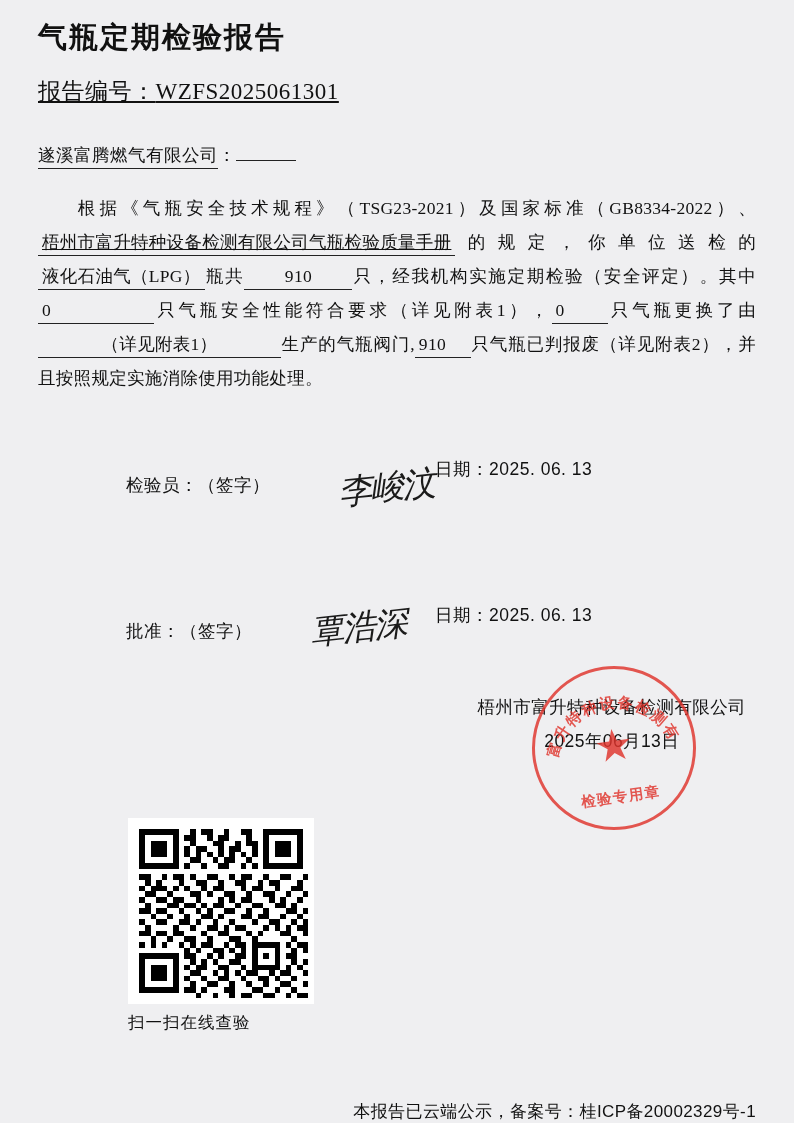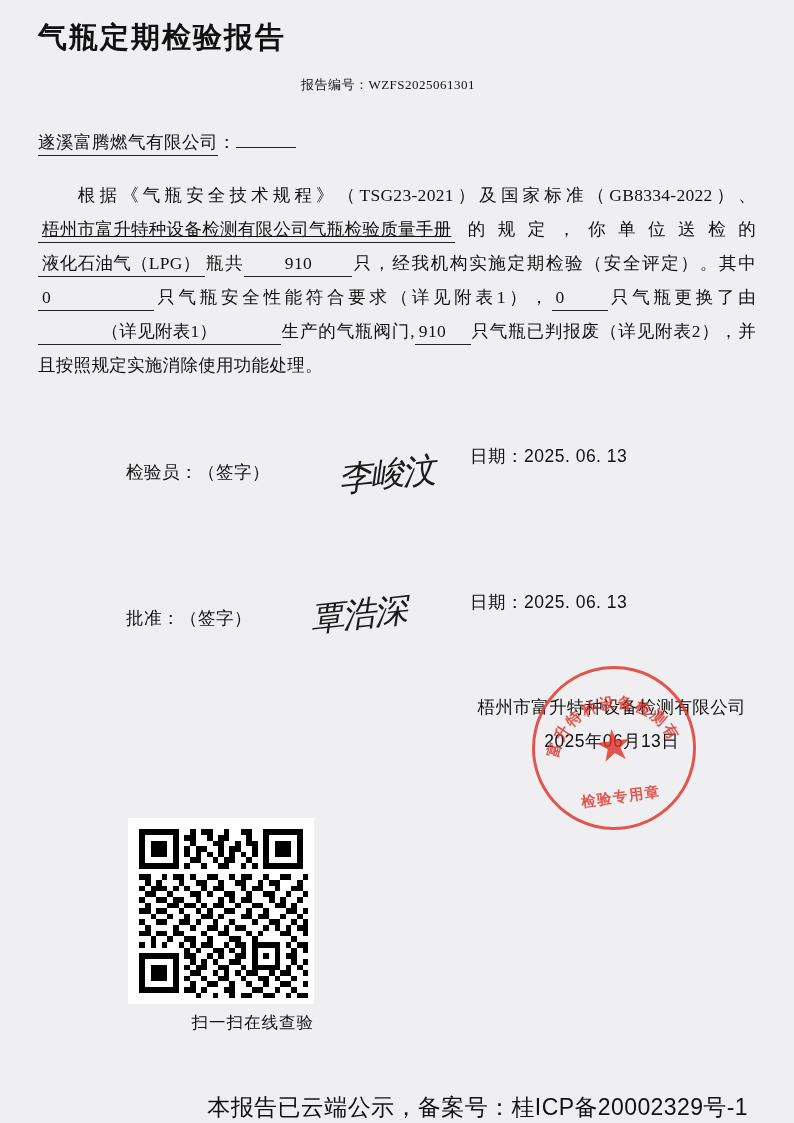--- a/index.html
+++ b/index.html
@@ -24,25 +24,26 @@
   }
   .doc-title {
     text-align: left;
     font-size: 29px;
     font-weight: bold;
     letter-spacing: 2px;
     margin-top: 18px;
     font-family: "Liberation Sans", "DejaVu Sans", sans-serif;
   }
   .report-no {
-    text-align: center;
-    font-size: 13px;
+    text-align: left;
+    font-size: 23px;
     margin-top: 18px;
     padding-right: 18px;
     letter-spacing: 0.5px;
+    text-decoration: underline;
   }
   .addressee {
     margin-top: 36px;
     font-size: 17.5px;
     letter-spacing: 0.5px;
   }
   .addressee .u {
     display: inline-block;
     border-bottom: 1.2px solid #222;
     padding-bottom: 1px;
@@ -100,21 +101,21 @@
   }
   .sign-block .label {
     position: absolute;
     left: 88px;
     top: 16px;
     letter-spacing: 0.5px;
     font-family: Liberation Serif, serif;
   }
   .sign-block .date {
     position: absolute;
-    left: 432px;
+    left: 397px;
     top: 0;
     letter-spacing: 0.5px;
     font-family: "Liberation Sans", "DejaVu Sans", sans-serif;
   }
   .sign-block .date .cn {
     font-family: "Liberation Serif", serif;
   }
   .signature {
     position: absolute;
     font-family: "Liberation Serif", serif;
@@ -190,40 +191,40 @@
     font-size: 14.5px;
     font-weight: bold;
     font-family: "Liberation Sans", "DejaVu Sans", sans-serif;
     letter-spacing: 1.5px;
   }
   .qr-wrap {
     position: absolute;
     left: 128px;
     top: 800px;
     width: 186px;
-    text-align: right;
+    text-align: left;
   }
   .qr-box {
     width: 186px;
     height: 186px;
     background: #fff;
     padding: 0;
     box-sizing: border-box;
     display: block;
   }
   .qr-caption {
     margin-top: 8px;
     font-size: 16.5px;
     letter-spacing: 1px;
   }
   .footer {
     position: absolute;
-    right: 46px;
+    right: 38px;
     bottom: 18px;
-    font-size: 23px;
+    font-size: 17px;
     letter-spacing: 0.4px;
   }
   .footer .mono {
     font-family: "Liberation Sans", "DejaVu Sans", sans-serif;
   }
 </style>
 </head>
 <body>
 
 <div class="page">

